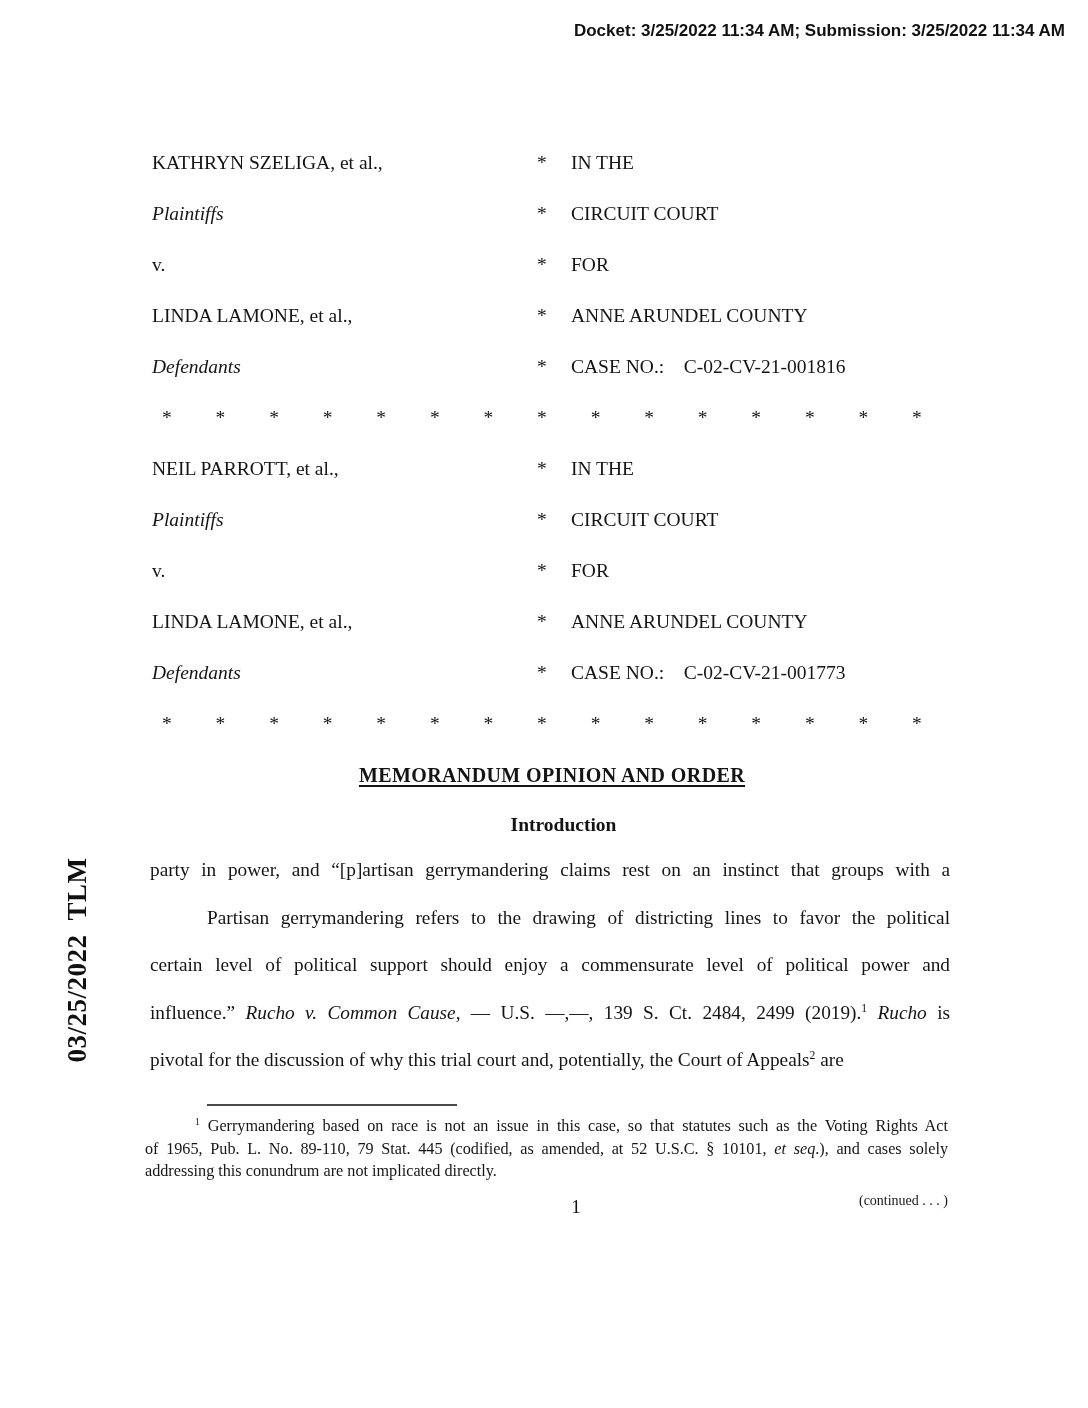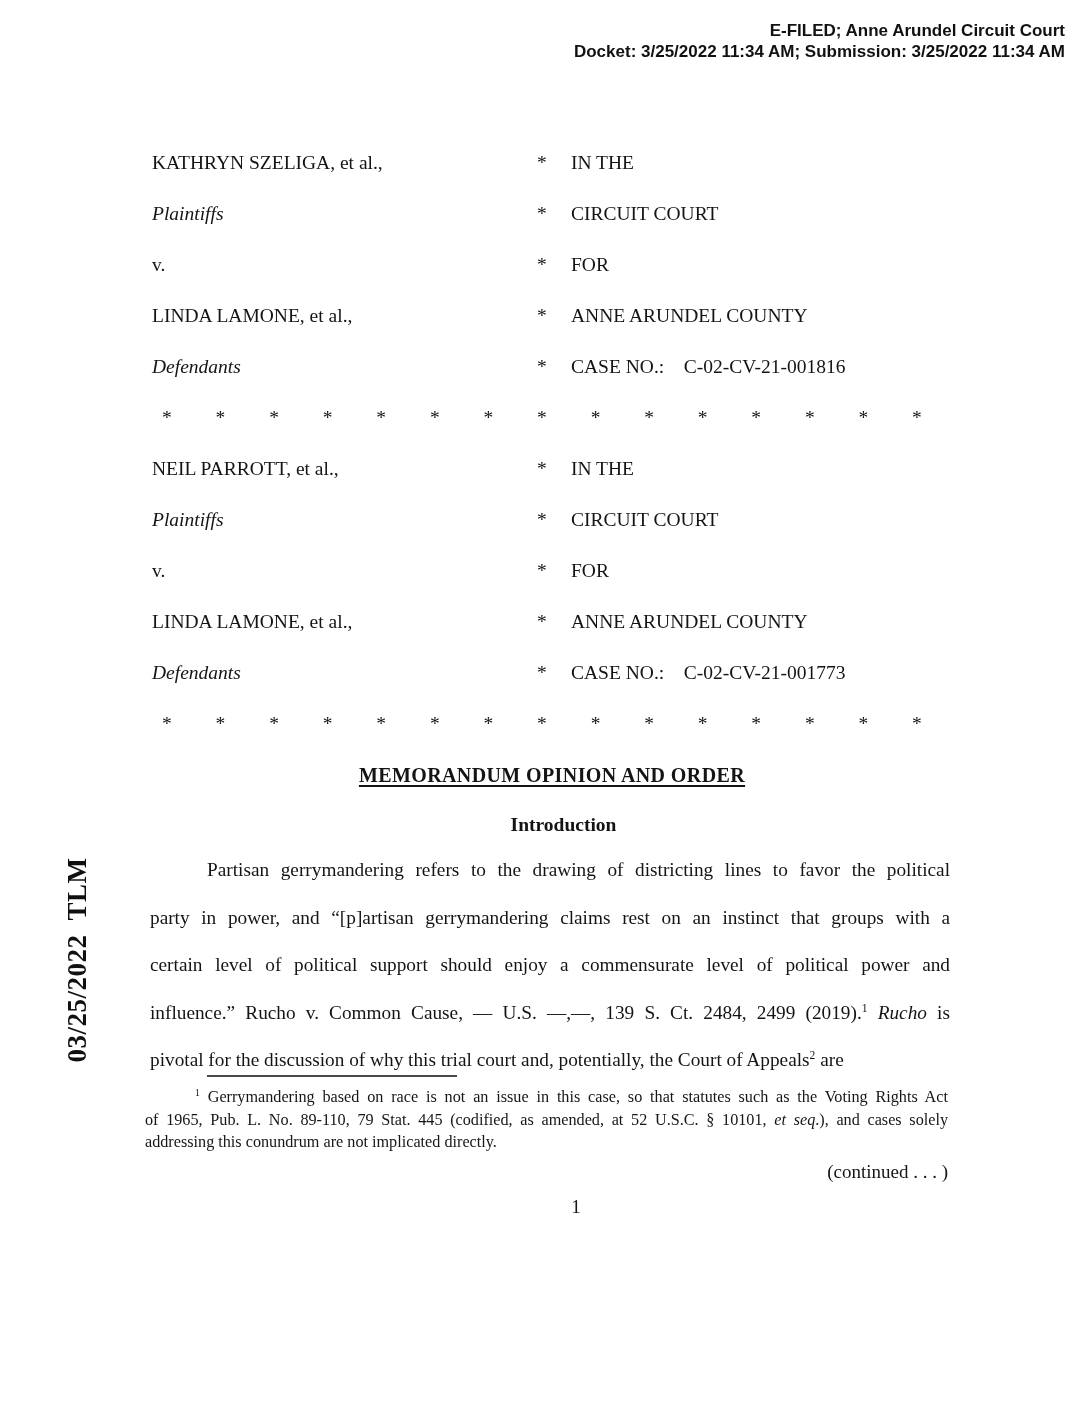--- a/index.html
+++ b/index.html
@@ -102,57 +102,56 @@
   .body-line.just { text-align: justify; text-align-last: justify; }
   .body-line.indent { text-indent: 57px; }
   sup {
     font-size: 0.60em;
     vertical-align: super;
     line-height: 0;
   }
   
   .footnote {
     position: absolute;
-    top: 1075px;
+    top: 1104px;
     left: 145px;
     width: 803px;
     font-size: 16.2px;
     line-height: 22.5px;
     color: #161616;
   }
   .fn-rule {
     width: 250px;
     border-top: 2px solid #4a4a4a;
     margin-left: 62px;
     margin-bottom: 9px;
   }
   .fn-line.just { text-align: justify; text-align-last: justify; }
   .fn-line.indent { text-indent: 50px; }
   .fn-continued {
     text-align: right;
     margin-top: 7px;
-    font-size: 19px;
+    font-size: 14px;
   }
   
   .page-num {
     position: absolute;
     top: 1196px;
     left: 150px;
     width: 852px;
     text-align: center;
     font-size: 19px;
   }
 </style>
 </head>
 <body>
 
 <div class="page">
 
   <div class="efile-header">
-    <div>E-FILED; Anne Arundel Circuit Court</div>
     <div>Docket: 3/25/2022 11:34 AM; Submission: 3/25/2022 11:34 AM</div>
   </div>
 
   <div class="stamp">03/25/2022  TLM</div>
 
   <div class="captions">
 
     <div class="cap-row">
       <span class="cap-left">KATHRYN SZELIGA, et al.,</span>
       <span class="cap-sep">*</span>
@@ -242,24 +241,24 @@
       </div>
 
   </div>
 
   <div class="title-block">
     <div class="doc-title">MEMORANDUM OPINION AND ORDER</div>
     <div class="doc-subtitle">Introduction</div>
   </div>
 
   <div class="body-text">
+    <div class="body-line just"><span>party in power, and “[p]artisan gerrymandering claims rest on an instinct that groups with a</span></div>
     <div class="body-line just indent"><span>Partisan gerrymandering refers to the drawing of districting lines to favor the political</span></div>
-    <div class="body-line just"><span>party in power, and “[p]artisan gerrymandering claims rest on an instinct that groups with a</span></div>
     <div class="body-line just"><span>certain level of political support should enjoy a commensurate level of political power and</span></div>
-    <div class="body-line just"><span>influence.” </span><span style=" margin-top: 8px;">Rucho v. Common Cause</span><span>, — U.S. —,—, 139 S. Ct. 2484, 2499 (2019).</span><sup>1</sup><span> </span><span style="font-style: italic; margin-top: 48px;">Rucho</span><span> is</span></div>
+    <div class="body-line just"><span>influence.” </span><span style="font-style: italic; margin-top: 8px;">Rucho v. Common Cause</span><span>, — U.S. —,—, 139 S. Ct. 2484, 2499 (2019).</span><sup>1</sup><span> </span><span style="font-style: italic; margin-top: 48px;">Rucho</span><span> is</span></div>
     <div class="body-line"><span>pivotal for the discussion of why this trial court and, potentially, the Court of Appeals</span><sup>2</sup><span> are</span></div>
   </div>
 
   <div class="footnote">
     <div class="fn-rule"></div>
     <div class="fn-line just indent"><sup>1</sup><span> Gerrymandering based on race is not an issue in this case, so that statutes such as the Voting Rights Act</span></div>
     <div class="fn-line just"><span>of 1965, Pub. L. No. 89-110, 79 Stat. 445 (codified, as amended, at 52 U.S.C. § 10101, </span><span style="font-style: italic;">et seq</span><span>.), and cases solely</span></div>
     <div class="fn-line"><span>addressing this conundrum are not implicated directly.</span></div>
     <div class="fn-continued">(continued . . . )</div>
   </div>

